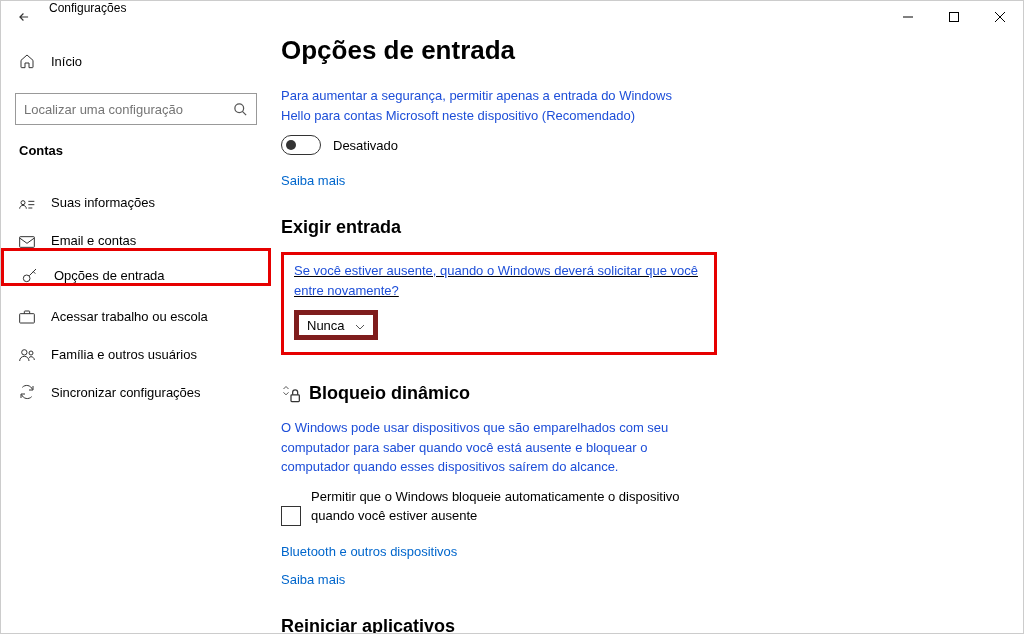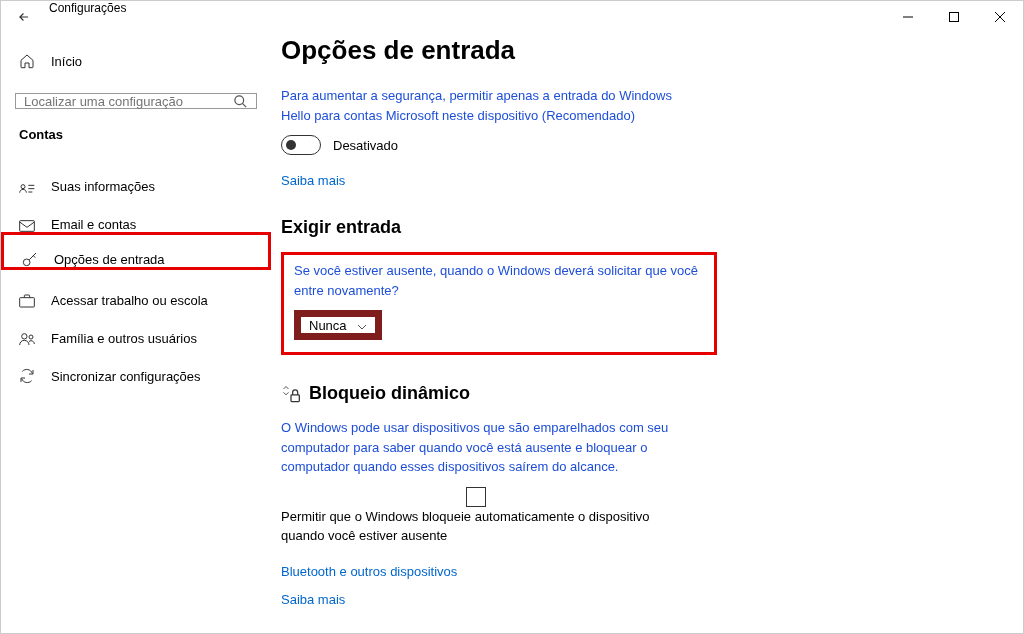--- a/index.html
+++ b/index.html
@@ -13,21 +13,21 @@
     .titlebar .win-controls svg { width: 10px; height: 10px; }
 
     .container { display: flex; height: calc(100% - 32px); }
 
     .sidebar { width: 270px; padding: 10px 0 0 0; display: flex; flex-direction: column; }
     .home-row { display: flex; align-items: center; height: 36px; padding-left: 18px; cursor: pointer; margin-bottom: 14px; }
     .home-row .icon { width: 16px; display: flex; align-items: center; }
     .home-row .label { margin-left: 16px; font-size: 13px; color: #000; }
 
     .search-wrap { padding: 0 14px 18px 14px; }
-    .search { height: 16px; border: 1px solid #999; background: #fff; display: flex; align-items: center; padding: 0 8px; }
+    .search { height: 32px; border: 1px solid #999; background: #fff; display: flex; align-items: center; padding: 0 8px; }
     .search input { border: none; outline: none; flex: 1; font-size: 13px; background: transparent; }
     .search .sicon { color: #555; }
 
     .section-header { font-size: 13px; font-weight: 600; padding: 0 18px 14px 18px; }
 
     .nav-item { display: flex; align-items: flex-end; height: 38px; padding-left: 18px; cursor: pointer; position: relative; }
     .nav-item .icon { width: 16px; display: flex; align-items: center; color: #333; }
     .nav-item .label { margin-left: 16px; font-size: 13px; color: #000; }
     .nav-item.highlight { border: 3px solid #e60000; }
 
@@ -39,26 +39,26 @@
     .toggle { width: 40px; height: 20px; border: 1px solid #333; border-radius: 10px; position: relative; cursor: pointer; margin-right: 12px; }
     .toggle .knob { width: 10px; height: 10px; background: #333; border-radius: 50%; position: absolute; top: 4px; left: 4px; }
     .toggle-label { font-size: 13px; }
 
     .link { color: #0066cc; font-size: 13px; cursor: pointer; display: inline-block; }
 
     .main h2 { font-size: 18px; font-weight: 600; margin-top: 28px; margin-bottom: 14px; }
     .main h2.with-icon { display: flex; align-items: flex-end; }
     .main h2.with-icon .hicon { margin-right: 8px; color: #333; position: relative; }
 
-    .callout { border: 3px solid #e60000; padding: 6px 10px 12px 10px; max-width: 436px; }
+    .callout { border: 3px solid #e60000; padding: 6px 10px 12px 10px; max-width: 436px; text-decoration: underline; }
     .callout .desc { margin-bottom: 10px; }
-    .dropdown { display: inline-flex; align-items: center; border: 7px solid #7f1d1d; height: 30px; padding: 0 8px; cursor: pointer; font-size: 13px; }
+    .dropdown { display: inline-flex; align-items: center; border: 5px solid #7f1d1d; height: 30px; padding: 0 8px; cursor: pointer; font-size: 13px; }
     .dropdown .chev { margin-left: 10px; }
 
-    .checkbox-row { display: flex; align-items: center; max-width: 400px; margin-bottom: 16px; margin-top: 6px; flex-direction: column; }
+    .checkbox-row { display: flex; align-items: flex-end; max-width: 400px; margin-bottom: 16px; margin-top: 6px; }
     .checkbox { width: 20px; height: 20px; border: 1px solid #333; margin-right: 10px; flex-shrink: 0; cursor: pointer; }
     .checkbox-label { font-size: 13px; line-height: 1.5; }
 
     .link-block { margin-bottom: 10px; }
 
     .icon svg, .sicon svg, .hicon svg, .back svg { display: block; }
   </style>
 </head>
 <body>
 

